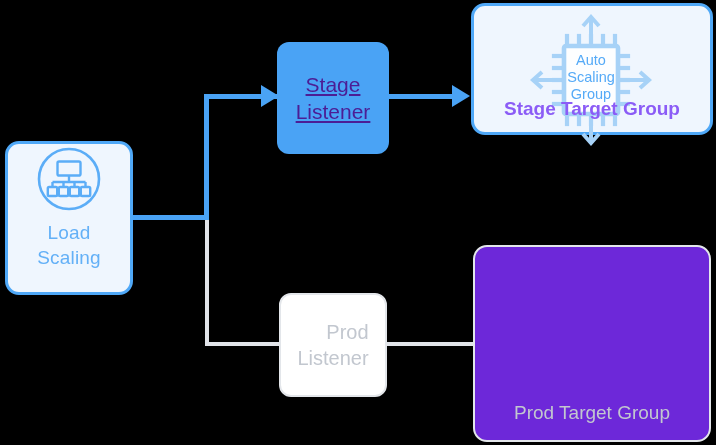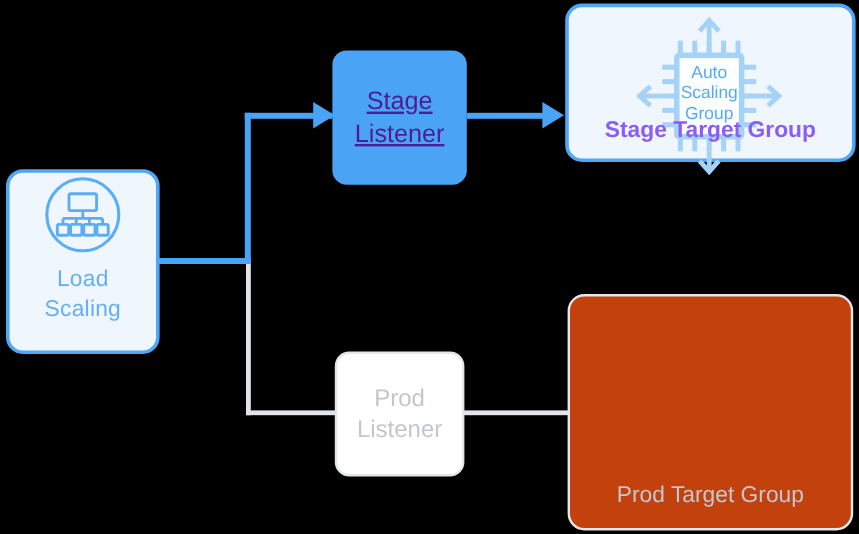--- a/index.html
+++ b/index.html
@@ -75,21 +75,21 @@
     border: 2px solid #E3E6EA;
     border-radius: 12px;
     display: flex;
     align-items: center;
     justify-content: center;
   }
   #prod-listener-label {
     color: #C2C7CF;
     font-size: 20px;
     line-height: 26px;
-    text-align: center;
+    text-align: right;
   }
 
   
   #stage-tg {
     left: 471px; top: 3px;
     width: 242px; height: 132px;
     background: #EFF6FE;
     border: 3px solid #4FA8F7;
     border-radius: 14px;
   }
@@ -106,21 +106,21 @@
     position: absolute;
     left: 50%; top: 8px;
     transform: translateX(-50%);
     width: 160px; height: 132px;
   }
 
   
   #prod-tg {
     left: 473px; top: 245px;
     width: 238px; height: 197px;
-    background: #c2410c;
+    background: #6d28d9;
     border: 2px solid #E3E6EA;
     border-radius: 14px;
   }
   #prod-tg-label {
     position: absolute;
     left: 0; right: 0;
     bottom: 16px;
     text-align: center;
     color: #C2C7CF;
     font-size: 19px;

